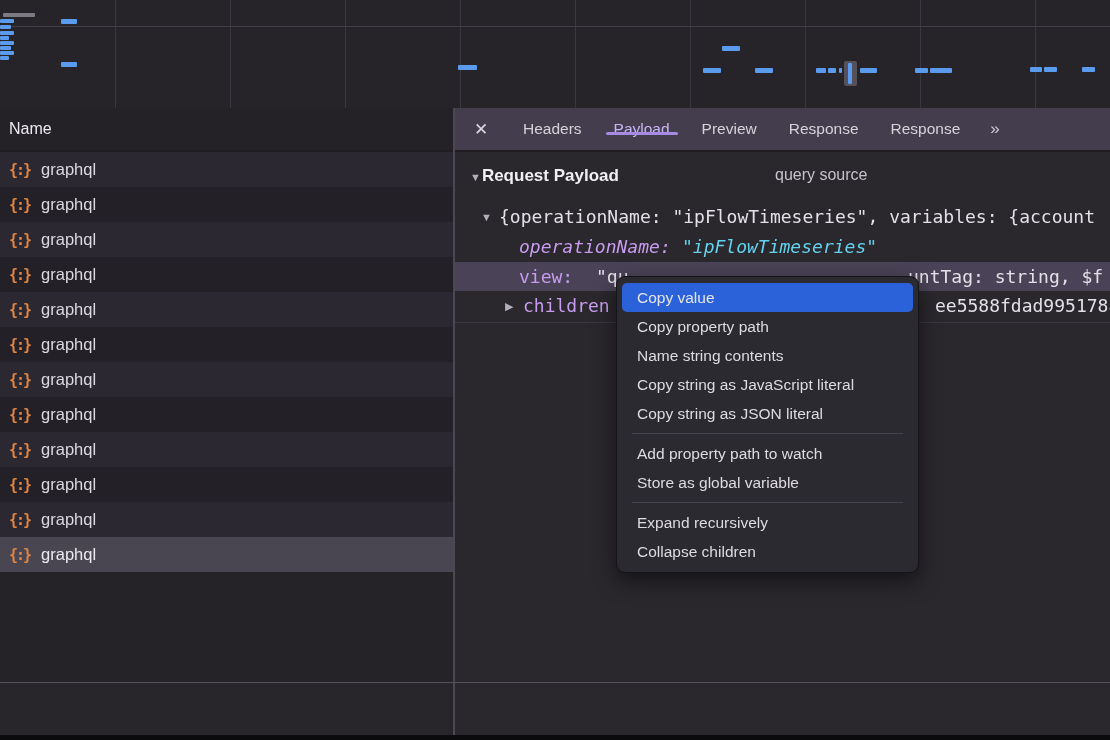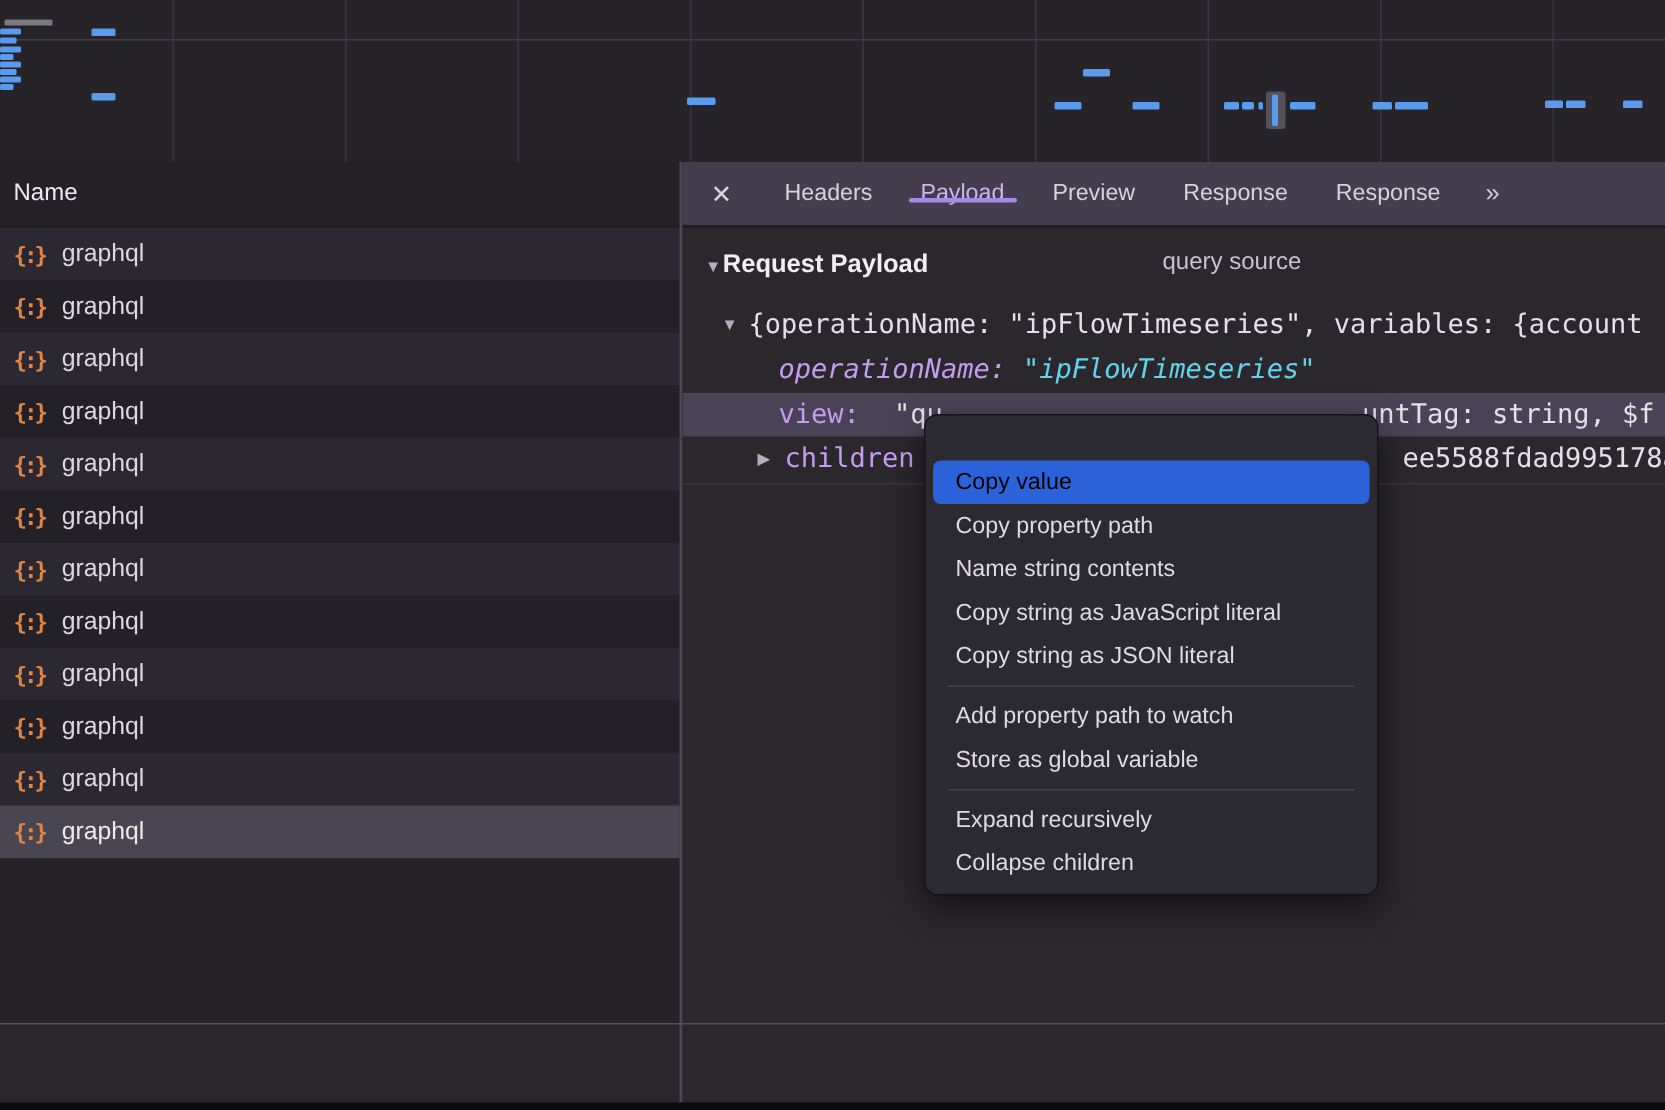--- a/index.html
+++ b/index.html
@@ -51,21 +51,21 @@
   .tree-line .tri{position:absolute;font-size:11px;top:0;font-family:"Liberation Sans",sans-serif;}
   .k{color:var(--key,#c79cf0);}
   .s{color:var(--str,#62d3ee);}
   .line-query{background:var(--selband,#4a4357);height:29px;line-height:29px;}
   .frag{position:absolute;top:0;}
   .section-end{position:absolute;left:0;right:0;top:172px;height:1px;background:#3b3841;}
   
   .context-menu{position:absolute;left:617px;top:277px;width:291px;background:#2b2a30;border-radius:8px;
     box-shadow:0 0 0 1px #151418,0 8px 22px rgba(0,0,0,.55);padding:6px 5px;z-index:10;}
   .menu-item{height:29px;line-height:29px;padding:0 15px;border-radius:5px;font-size:15.5px;color:#dedbe2;white-space:nowrap;}
-  .menu-item.highlighted{color:#000000;background:var(--highlight,#2b62da);margin-top:24px;}
+  .menu-item.highlighted{color:#e5e5e5;background:var(--highlight,#2b62da);}
   .menu-sep{height:1px;background:#45424b;margin:5px 10px;}
 </style>
 </head>
 <body style="--accent: #a78ae4; --accent-text: #c9b4f4; --highlight: #2b62da; --key: #c79cf0; --str: #62d3ee; --selband: #4a4357;">
 
 <div class="overview">
     <div class="gridline-v" style="left: 115px;"></div>
     <div class="gridline-v" style="left: 230px;"></div>
     <div class="gridline-v" style="left: 345px;"></div>
     <div class="gridline-v" style="left: 460px;"></div>

